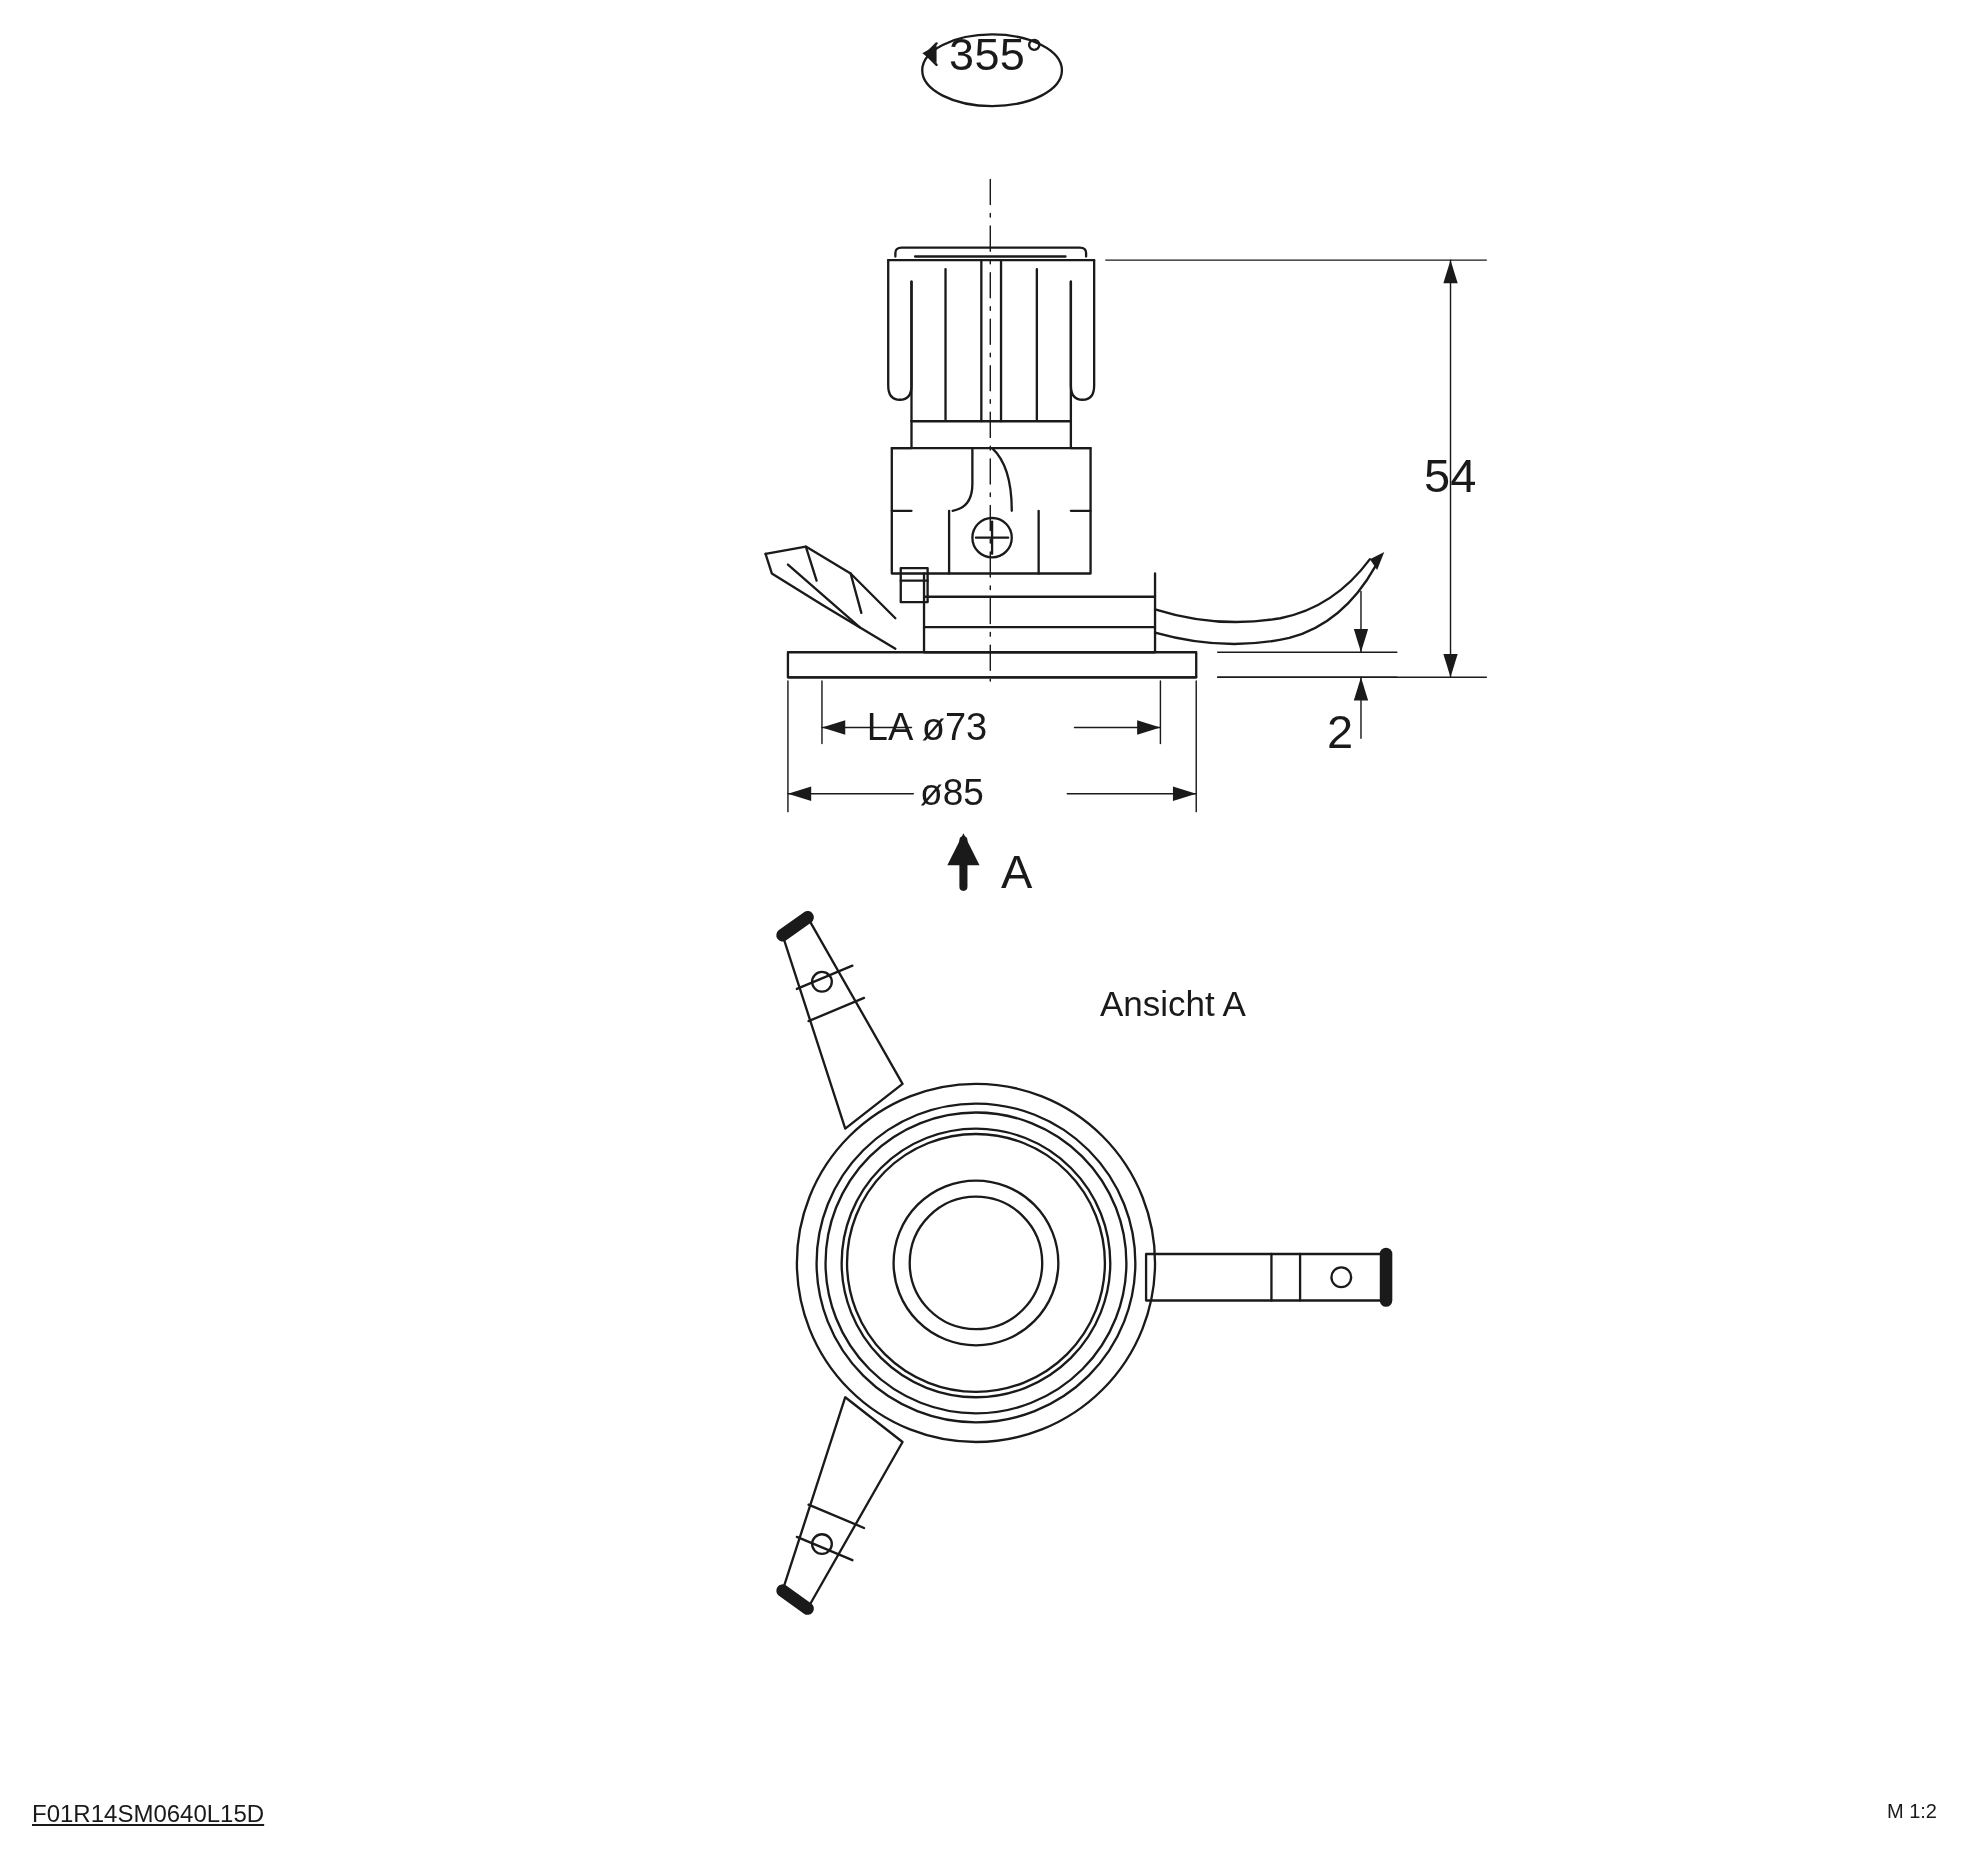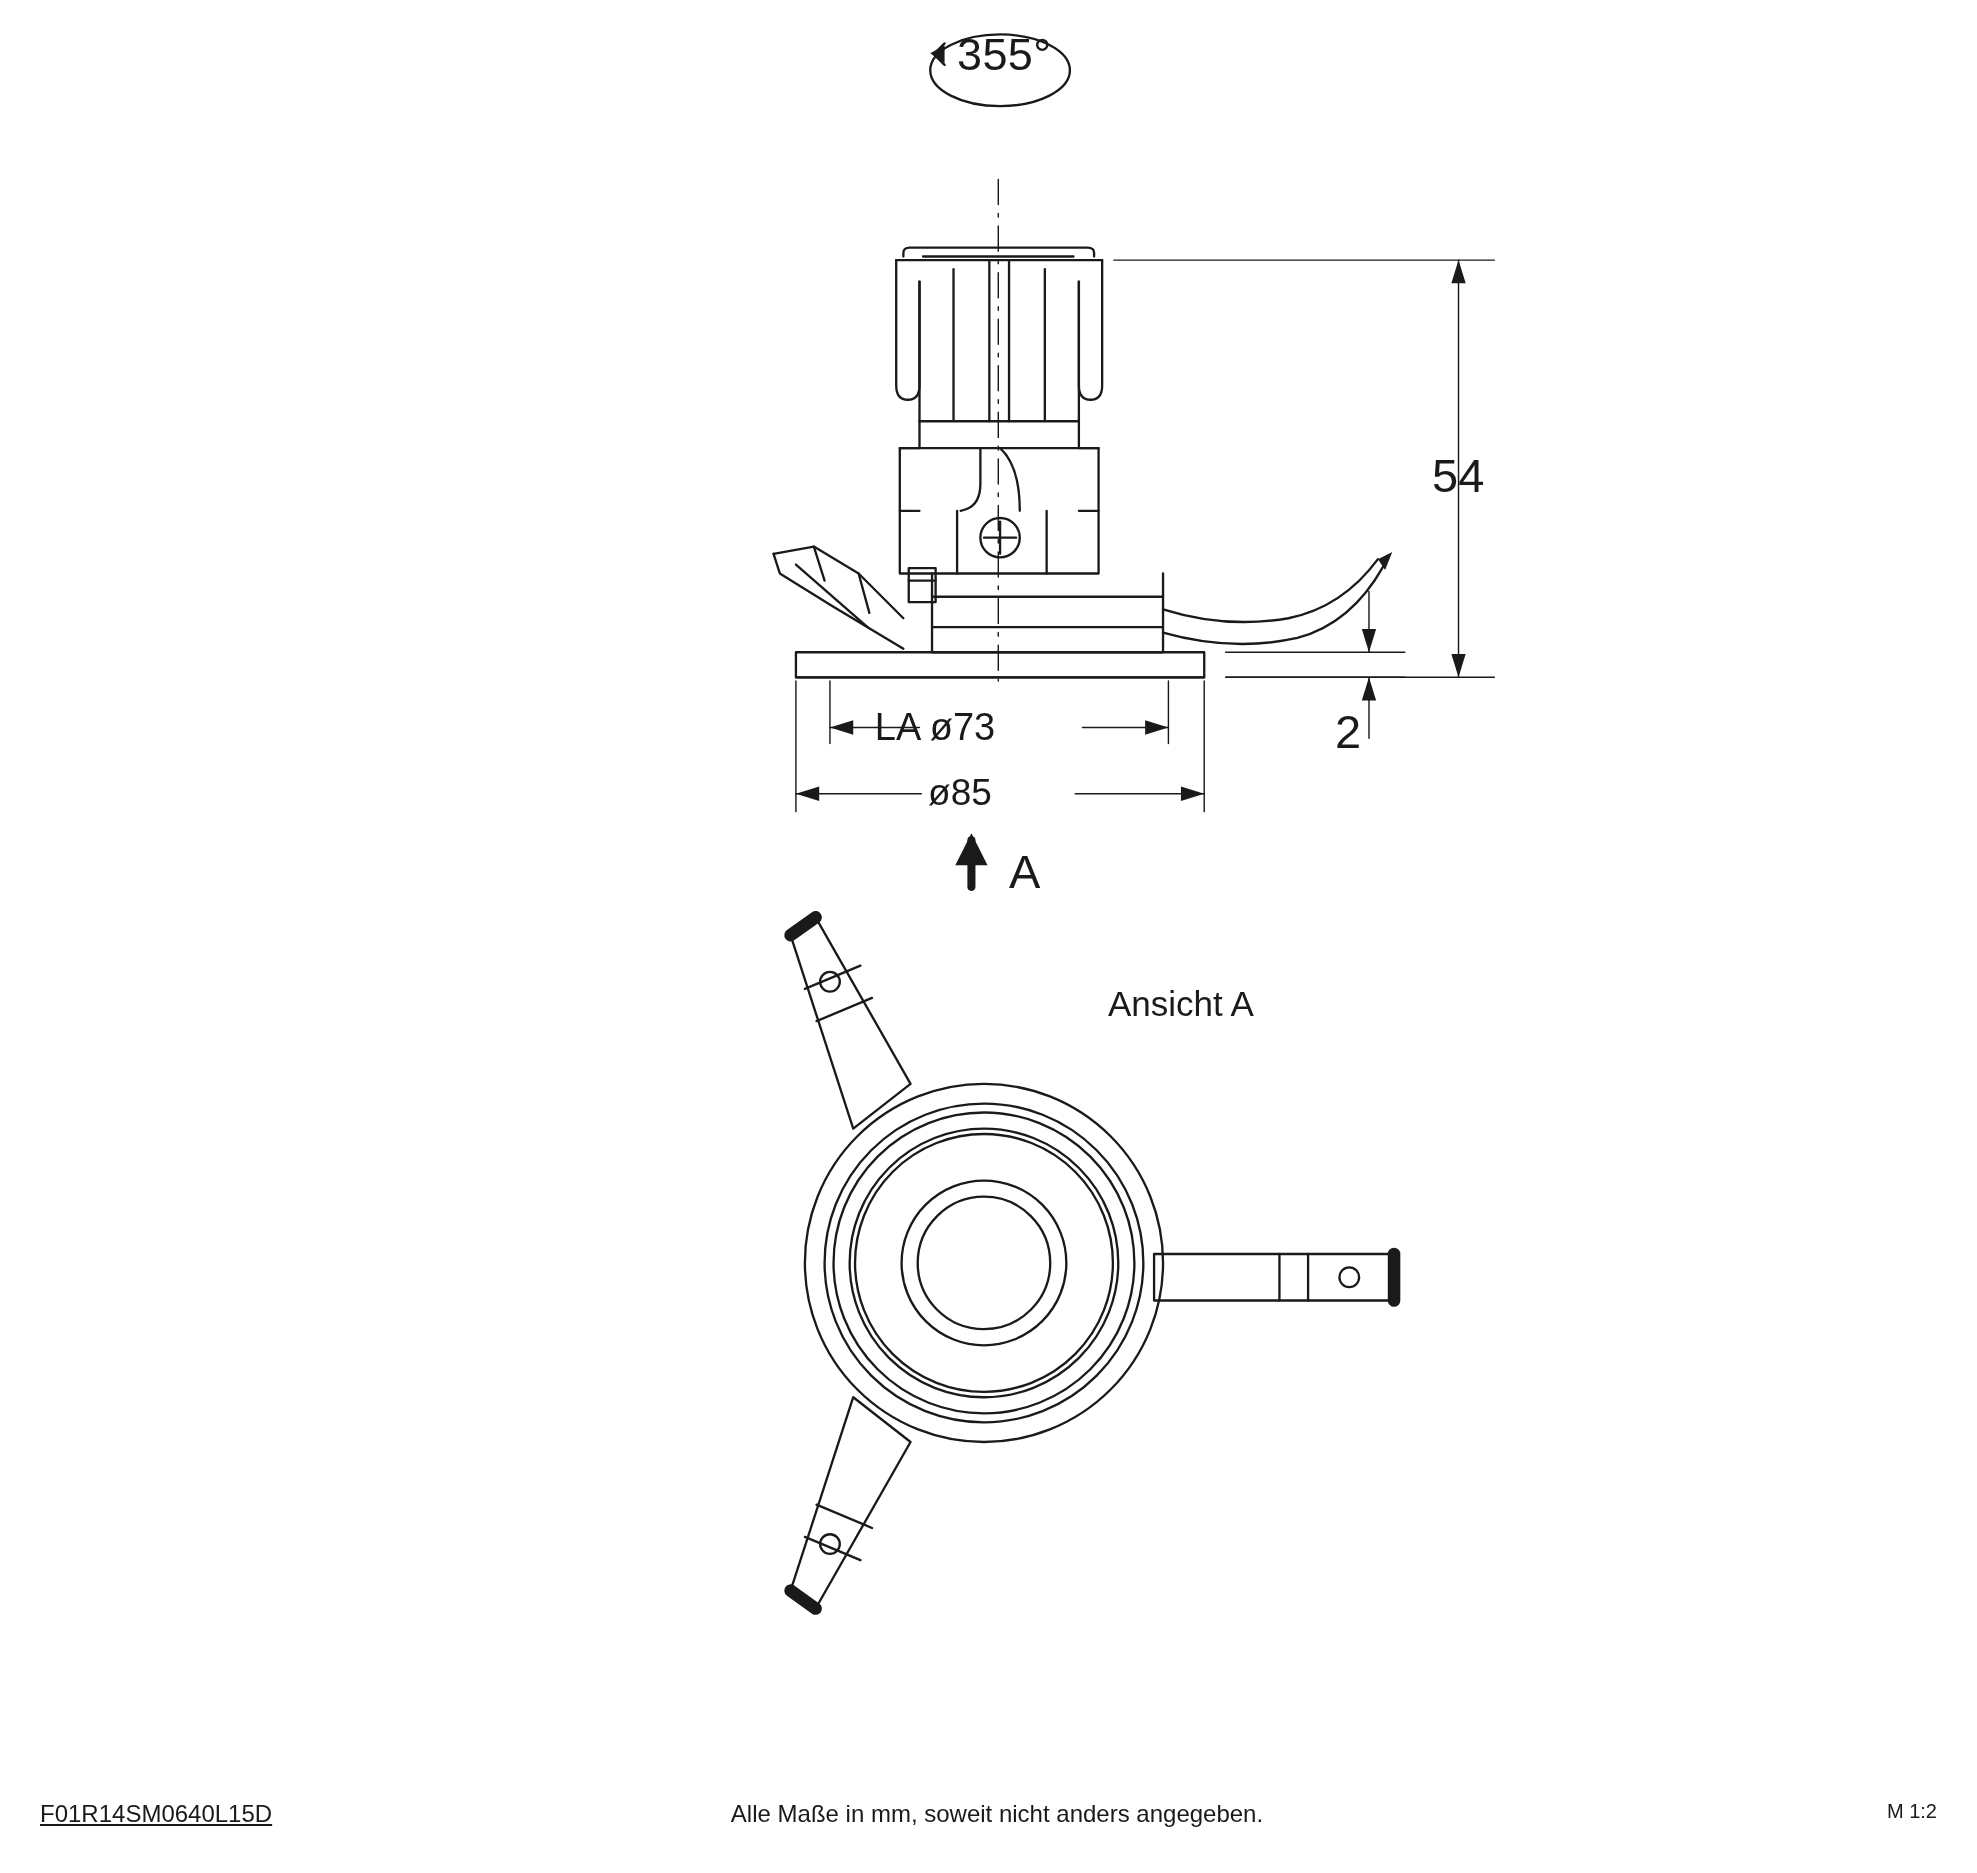--- a/index.html
+++ b/index.html
@@ -11,21 +11,20 @@
     width: 1977px;
     height: 1874px;
     position: relative;
     font-family: "Liberation Sans", sans-serif;
     color: #1a1a1a;
     overflow: hidden;
   }
   .sheet {
     position: absolute;
     inset: 0;
-    margin-left: 8px;
   }
   svg.drawing {
     position: absolute;
     left: 0;
     top: 0;
     width: 1977px;
     height: 1874px;
   }
   .txt {
     position: absolute;
@@ -248,17 +247,16 @@
 
   <div class="txt rot-label">355°</div>
   <div class="txt dim-89">54</div>
   <div class="txt dim-2">2</div>
   <div class="txt dim-la">LA ø73</div>
   <div class="txt dim-d85">ø85</div>
   <div class="txt label-a">A</div>
   <div class="txt label-ansicht">Ansicht A</div>
 
   <div class="txt footer-left">F01R14SM0640L15D</div>
-  <div class="txt footer-center">Alle Maße in mm, soweit nicht anders angegeben.</div>
   <div class="txt footer-right">M 1:2</div>
 
 </div>
 
 
 </body></html>

